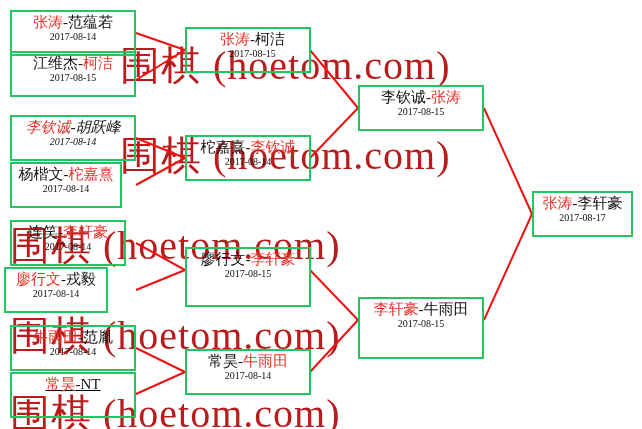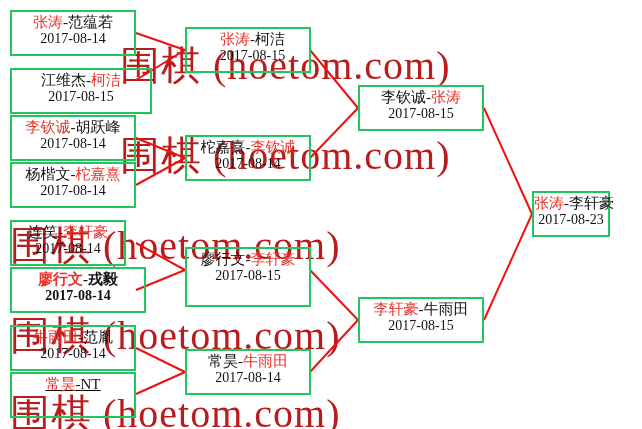--- a/index.html
+++ b/index.html
@@ -47,21 +47,21 @@
     text-align:center;
     padding-top:2px;
     line-height:1.15;
   }
   .node .match{
     font-size:15px;
     white-space:nowrap;
     color:#111;
   }
   .node .date{
-    font-size:14px;
+    font-size:10px;
     color:#111;
     font-family:"Liberation Serif","DejaVu Serif",serif;
     letter-spacing:0px;
   }
   .w{color:#e8332a;}
   .l{color:#111;}
   .sep{color:#111;}
 </style>
 </head>
 <body>
@@ -98,41 +98,41 @@
       <line x1="484" y1="108" x2="532" y2="214"></line>
       <line x1="484" y1="320" x2="532" y2="214"></line>
     </g>
   </svg>
 
   <div class="node" style="left:10px;top:10px;width:126px;height:46px;">
     <div class="match"><span class="w">张涛</span><span class="sep">-</span><span class="l">范蕴若</span></div>
     <div class="date">2017-08-14</div>
   </div>
 
-  <div class="node" style="left:10px;top:68px;width:142px;height:46px;">
+  <div class="node" style="left:10px;top:51px;width:126px;height:46px;">
     <div class="match"><span class="l">江维杰</span><span class="sep">-</span><span class="w">柯洁</span></div>
     <div class="date">2017-08-15</div>
   </div>
 
-  <div class="node" style="left:10px;top:115px;width:126px;height:46px;">
+  <div class="node" style="left:10px;top:115px;width:126px;height:46px;font-style:italic;">
     <div class="match"><span class="w">李钦诚</span><span class="sep">-</span><span class="l">胡跃峰</span></div>
     <div class="date">2017-08-14</div>
   </div>
 
-  <div class="node" style="left:10px;top:162px;width:126px;height:46px;">
+  <div class="node" style="left:10px;top:162px;width:112px;height:46px;">
     <div class="match"><span class="l">杨楷文</span><span class="sep">-</span><span class="w">柁嘉熹</span></div>
     <div class="date">2017-08-14</div>
   </div>
 
   <div class="node" style="left:10px;top:220px;width:116px;height:46px;">
     <div class="match"><span class="l">连笑</span><span class="sep">-</span><span class="w">李轩豪</span></div>
     <div class="date">2017-08-14</div>
   </div>
 
-  <div class="node" style="left:10px;top:267px;width:136px;height:46px;font-weight:bold;">
+  <div class="node" style="left:4px;top:267px;width:104px;height:46px;">
     <div class="match"><span class="w">廖行文</span><span class="sep">-</span><span class="l">戎毅</span></div>
     <div class="date">2017-08-14</div>
   </div>
 
   <div class="node" style="left:10px;top:325px;width:126px;height:46px;">
     <div class="match"><span class="w">牛雨田</span><span class="sep">-</span><span class="l">范胤</span></div>
     <div class="date">2017-08-14</div>
   </div>
 
   <div class="node" style="left:10px;top:372px;width:126px;height:46px;text-decoration:underline;">
@@ -158,23 +158,23 @@
   <div class="node" style="left:185px;top:349px;width:126px;height:46px;">
     <div class="match"><span class="l">常昊</span><span class="sep">-</span><span class="w">牛雨田</span></div>
     <div class="date">2017-08-14</div>
   </div>
 
   <div class="node" style="left:358px;top:85px;width:126px;height:46px;">
     <div class="match"><span class="l">李钦诚</span><span class="sep">-</span><span class="w">张涛</span></div>
     <div class="date">2017-08-15</div>
   </div>
 
-  <div class="node" style="left:358px;top:297px;width:126px;height:46px;">
+  <div class="node" style="left:358px;top:297px;width:126px;height:62px;">
     <div class="match"><span class="w">李轩豪</span><span class="sep">-</span><span class="l">牛雨田</span></div>
     <div class="date">2017-08-15</div>
   </div>
 
-  <div class="node" style="left:532px;top:191px;width:78px;height:46px;">
+  <div class="node" style="left:532px;top:191px;width:101px;height:46px;">
     <div class="match"><span class="w">张涛</span><span class="sep">-</span><span class="l">李轩豪</span></div>
-    <div class="date">2017-08-23</div>
+    <div class="date">2017-08-17</div>
   </div>
 
 </div>
 
 </body></html>

